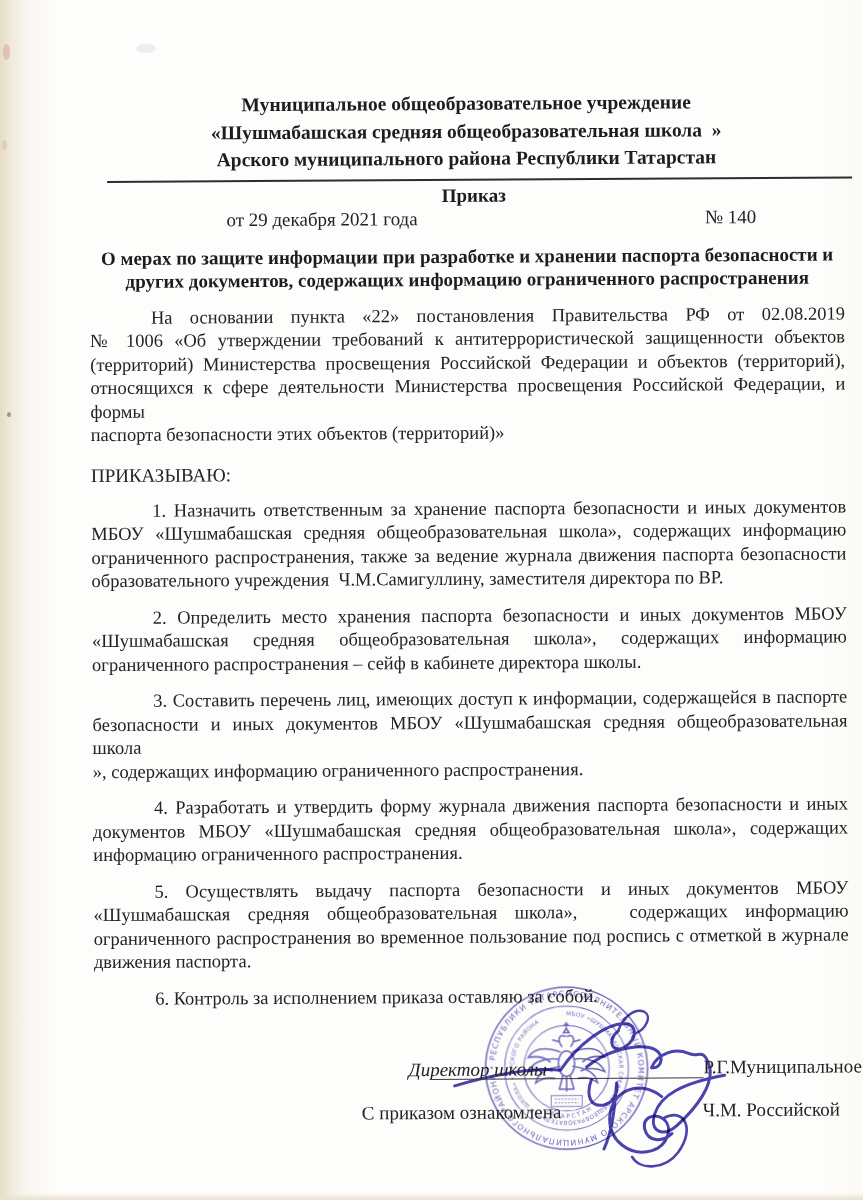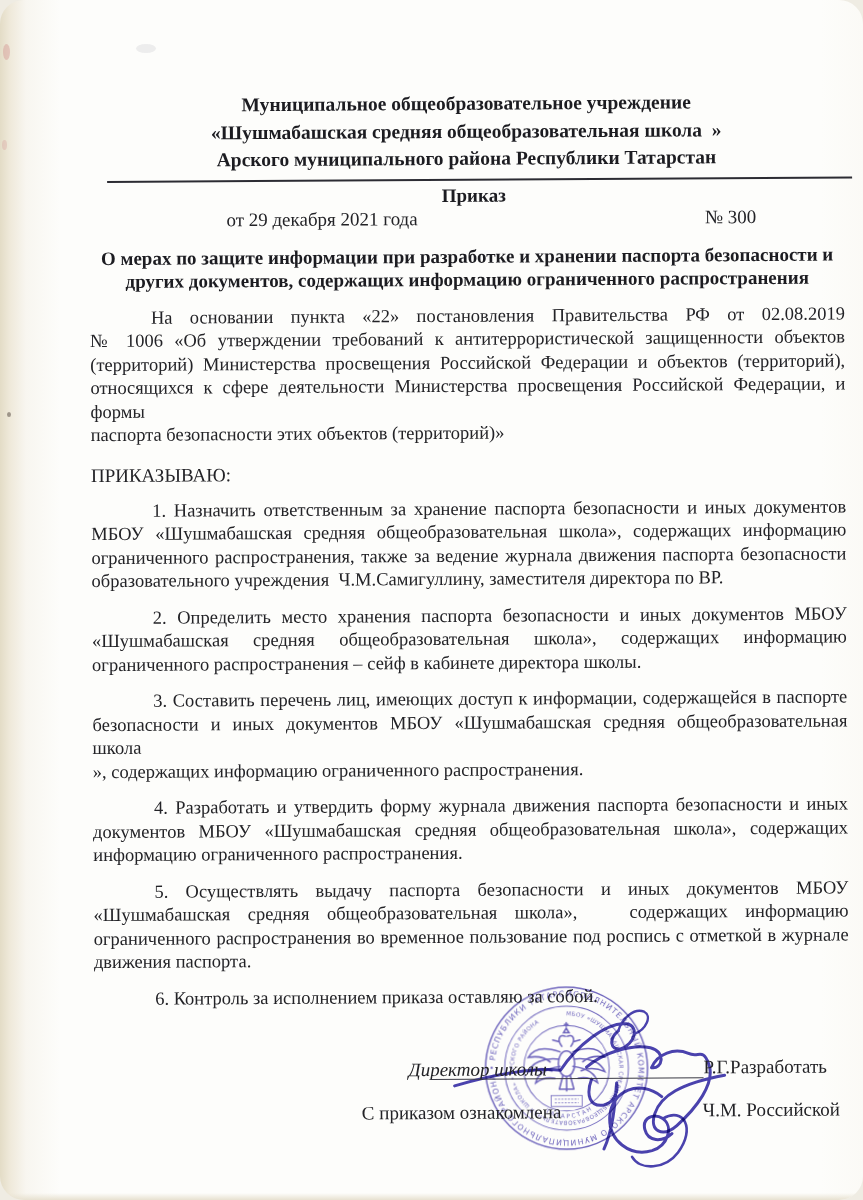--- a/index.html
+++ b/index.html
@@ -2,21 +2,20 @@
 <html style="--text-ink: #232327; --stamp-ink: #5a4fb4; --pen-ink: #4a42ad; --paper: #fdfdfb; --scan-edge: #e3dcc6;"><head>
 <meta charset="utf-8">
 <style>
   html,body { margin:0; padding:0; background:#efece3; }
   .page {
     position:relative; width:863px; height:1200px; overflow:hidden;
     background:
       linear-gradient(90deg, #e3dcc6 0px, #efe9da 10px, #f8f6f0 26px, #fdfdfb 60px, #fdfdfb 820px, #fbfaf6 863px);
     font-family:"Liberation Serif","DejaVu Serif",serif;
     color:var(--text-ink,#232327);
-    border-radius:24px;
   }
   .edge-bottom { position:absolute; left:0; bottom:0; width:100%; height:7px;
     background:linear-gradient(0deg, #e7e1d0, rgba(255,255,255,0)); }
   .speck { position:absolute; border-radius:50%; }
   .speck.s1 { left:3px; top:44px; width:7px; height:16px; background:rgba(207,130,128,.35); }
   .speck.s2 { left:2px; top:140px; width:5px; height:10px; background:rgba(212,145,142,.28); }
   .speck.s3 { left:7px; top:412px; width:4px; height:5px; background:rgba(92,82,72,.55); }
   .speck.s4 { left:136px; top:44px; width:20px; height:9px; background:rgba(150,150,162,.15); }
 
   .content {
@@ -69,21 +68,21 @@
       <div class="org-line">«Шушмабашская средняя общеобразовательная школа&nbsp;&nbsp;»</div>
       <div class="org-line">Арского муниципального района Республики Татарстан</div>
     </div>
 
     <div class="rule"></div>
 
     <div class="doc-type">Приказ</div>
 
     <div class="date-row">
       <span>от 29 декабря 2021 года</span>
-      <span>№ 300</span>
+      <span>№ 140</span>
     </div>
 
     <div class="doc-title">
       <div>О мерах по защите информации при разработке и хранении паспорта безопасности и</div>
       <div>других документов, содержащих информацию ограниченного распространения</div>
     </div>
 
     <div class="para">
       <div class="jl ind">На основании пункта «22» постановления Правительства РФ от 02.08.2019</div>
       <div class="jl">№ 1006 «Об утверждении требований к антитеррористической защищенности объектов</div>
@@ -176,19 +175,19 @@
       <svg class="sig sig2" viewBox="0 0 145 120">
         <path stroke-width="3" d="M30,16 C24,32 28,44 42,42 C52,40 57,29 55,20
           C53,44 51,66 42,86
           M100,34 C78,16 50,28 48,53 C46,78 68,94 90,88 C106,83 112,64 101,56
           C92,50 80,55 83,67 C86,79 100,80 110,71"></path>
         <path stroke-width="2.6" d="M101,56 C122,44 134,66 116,90 C103,107 78,108 70,94"></path>
       </svg>
 
       <span class="sig-label dir-label">Директор школы</span>
       <span class="sig-line"></span>
-      <span class="sig-name dir-name">Р.Г.Разработать</span>
+      <span class="sig-name dir-name">Р.Г.Муниципальное</span>
       <span class="sig-label ack-label">С приказом ознакомлена</span>
       <span class="sig-name ack-name">Ч.М. Российской</span>
     </div>
 
   </div>
 </div>
 
 </body></html>

